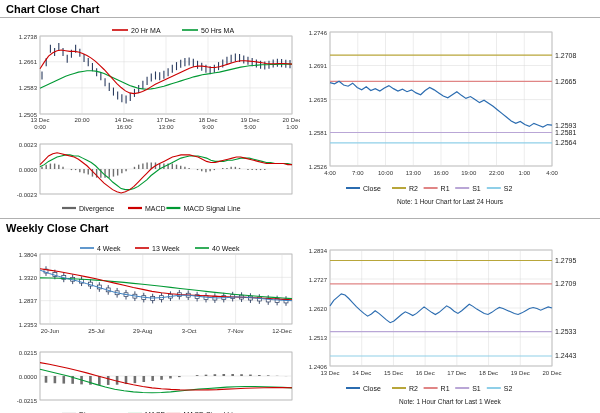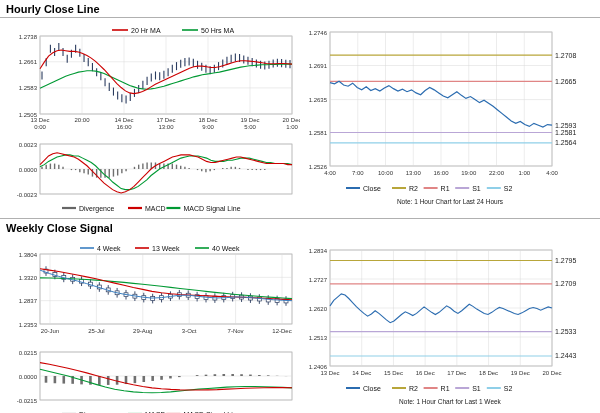--- a/index.html
+++ b/index.html
@@ -25,21 +25,21 @@
   .axis-lbl { font-size:6px; fill:#333; font-family:"Liberation Sans", sans-serif; }
   .val-lbl { font-size:7px; fill:#222; font-family:"Liberation Sans", sans-serif; }
   .leg-lbl { font-size:7px; fill:#111; font-family:"Liberation Sans", sans-serif; }
   .note-lbl { font-size:6.5px; fill:#222; font-family:"Liberation Sans", sans-serif; }
   .grid { stroke:#d8d8d8; stroke-width:0.5; }
   .frame { fill:none; stroke:#9a9a9a; stroke-width:0.7; }
 </style>
 </head>
 <body>
 
-<div class="section-title">Hourly Close Line</div>
+<div class="section-title">Chart Close Chart</div>
 <hr class="hr">
 
 <div class="panelrow">
   <div class="left-col">
     <svg id="svg-hourly-price" width="300" height="120">
         <rect x="40" y="18" width="252" height="78" class="frame"></rect>
         <line x1="40" y1="18" x2="292" y2="18" class="grid"></line>
         <text x="37" y="20.5" class="axis-lbl" text-anchor="end">1.2738</text>
         <line x1="40" y1="43.776824034334794" x2="292" y2="43.776824034334794" class="grid"></line>
         <text x="37" y="46.276824034334794" class="axis-lbl" text-anchor="end">1.2661</text>
@@ -263,21 +263,21 @@
         <text x="172.2" y="172.5" class="leg-lbl" text-anchor="start">S1</text>
         <line x1="186.79999999999998" y1="170" x2="200.79999999999998" y2="170" stroke="#8fcfe8" stroke-width="2"></line>
         <text x="203.79999999999998" y="172.5" class="leg-lbl" text-anchor="start">S2</text>
         <text x="150" y="186" class="note-lbl" text-anchor="middle">Note: 1 Hour Chart for Last 24 Hours</text>
       </svg>
   </div>
 </div>
 
 <hr class="hr">
 
-<div class="section-title">Weekly Close Signal</div>
+<div class="section-title">Weekly Close Chart</div>
 
 <div class="panelrow">
   <div class="left-col">
     <svg id="svg-weekly-price" width="300" height="110">
         <rect x="40" y="18" width="252" height="70" class="frame"></rect>
         <line x1="40" y1="18" x2="292" y2="18" class="grid"></line>
         <text x="37" y="20.5" class="axis-lbl" text-anchor="end">1.3804</text>
         <line x1="40" y1="41.349414197105446" x2="292" y2="41.349414197105446" class="grid"></line>
         <text x="37" y="43.849414197105446" class="axis-lbl" text-anchor="end">1.3320</text>
         <line x1="40" y1="64.65058580289455" x2="292" y2="64.65058580289455" class="grid"></line>

